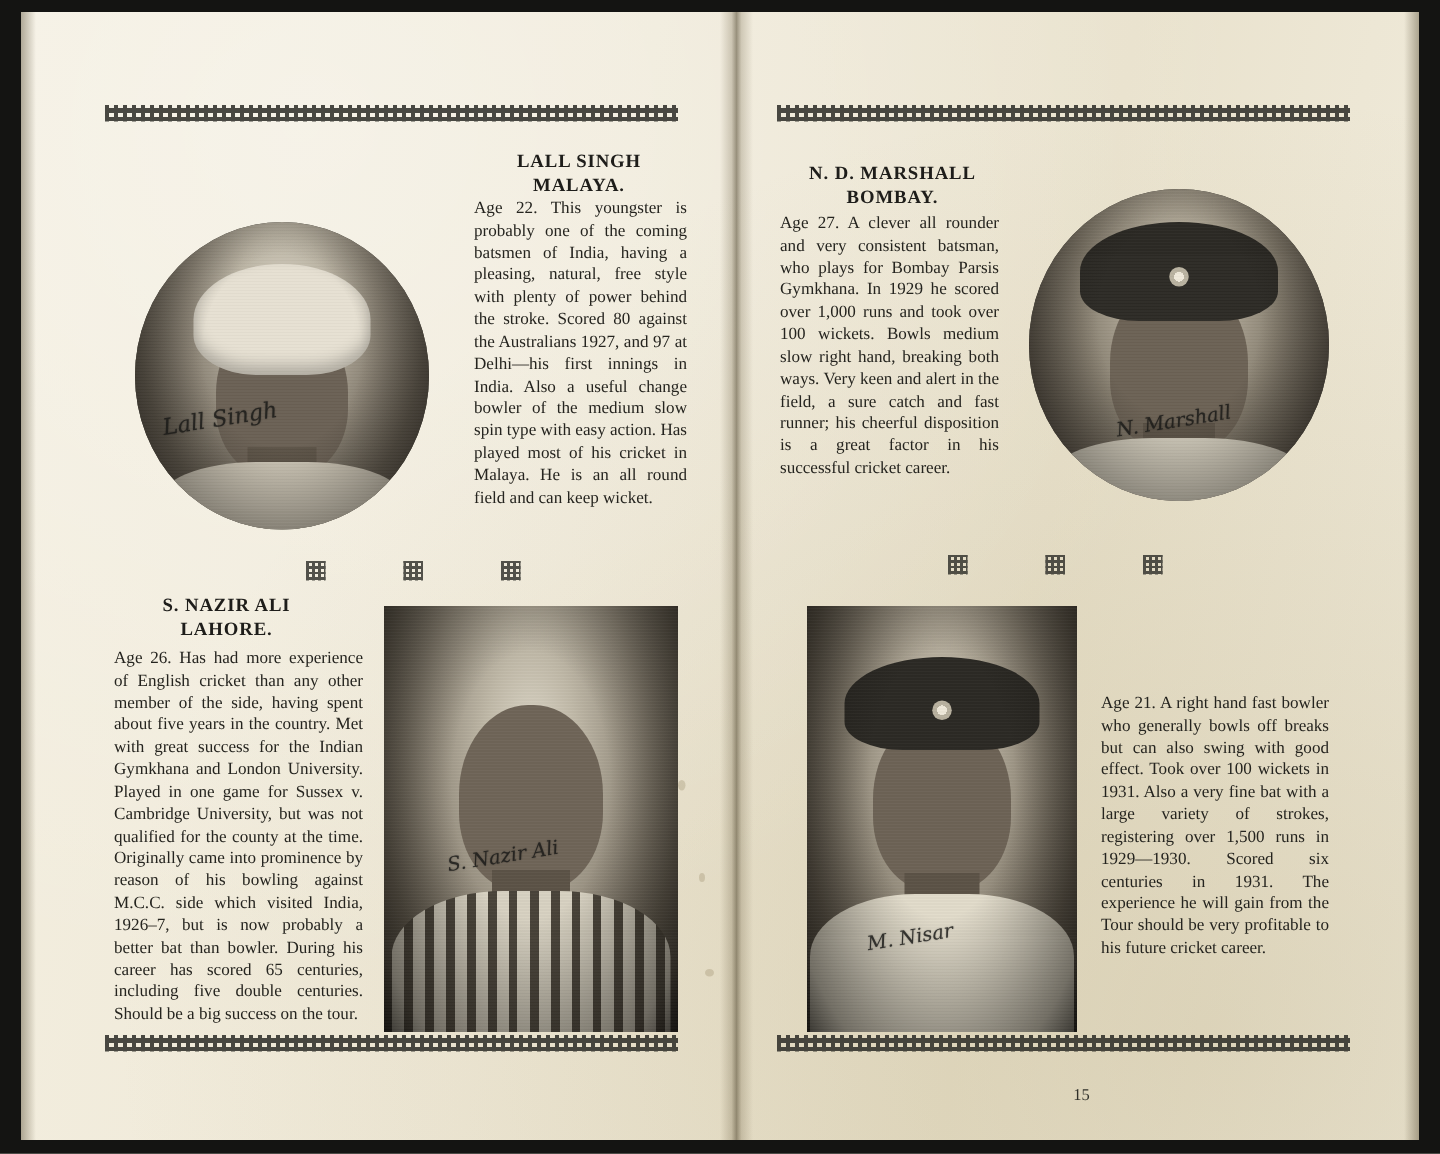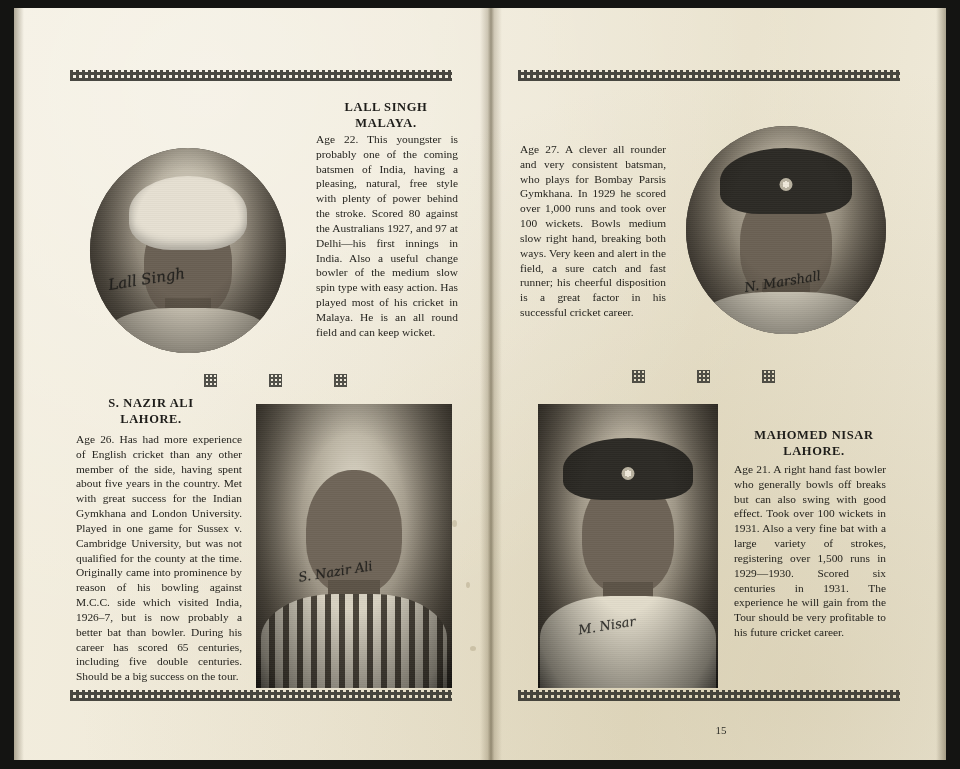--- a/index.html
+++ b/index.html
@@ -198,20 +198,26 @@
       <div class="sig" style="left:42px;top:160px;font-size:13px;">S. Nazir Ali</div>
     </div>
 
   </div>
 
   <div class="page page-right">
 
     <div class="rule top"></div>
     <div class="rule bot"></div>
 
+    <div style="position:absolute;left:24px;top:100px;width:150px;">
+      <div class="ptitle">
+        <span>N. D. MARSHALL</span>
+        <span class="l2">BOMBAY.</span>
+      </div>
+    </div>
     <div class="col" style="position:absolute;left:24px;top:134px;width:146px;">Age 27. A clever all rounder and very consistent batsman, who plays for Bombay Parsis Gymkhana. In 1929 he scored over 1,000 runs and took over 100 wickets. Bowls medium slow right hand, breaking both ways. Very keen and alert in the field, a sure catch and fast runner; his cheerful disposition is a great factor in his successful cricket career.</div>
 
     <div class="photo round" style="left:190px;top:118px;width:200px;height:208px;">
       <div class="inner" style="background:radial-gradient(ellipse at 50% 34%, #d3ccbc 0%, #b2aa99 22%, #857d6e 48%, #544d43 76%, #332e28 100%);"></div>
       <div class="head" style="width:92px;height:116px;top:60px;background:#6b6154;"></div>
       <div class="cap" style="width:132px;height:66px;top:22px;"></div>
       <div class="neck" style="width:48px;height:30px;top:156px;"></div>
       <div class="shirt" style="width:172px;height:66px;top:166px;background:#d6d0c0;"></div>
       <div class="vignette"></div>
       <div class="grain"></div>
@@ -228,26 +234,20 @@
       <div class="inner" style="background:radial-gradient(ellipse at 50% 34%, #d8d1c1 0%, #bab2a1 22%, #8b8374 48%, #585146 74%, #332f29 100%);"></div>
       <div class="head" style="width:92px;height:118px;top:72px;background:#6d6356;"></div>
       <div class="cap" style="width:130px;height:62px;top:34px;"></div>
       <div class="neck" style="width:50px;height:32px;top:178px;"></div>
       <div class="shirt" style="width:176px;height:104px;top:192px;background:#e2dccb;"></div>
       <div class="vignette"></div>
       <div class="grain"></div>
       <div class="sig" style="left:40px;top:214px;font-size:13px;">M. Nisar</div>
     </div>
 
-    <div style="position:absolute;left:238px;top:420px;width:160px;">
-      <div class="ptitle">
-        <span>MAHOMED NISAR</span>
-        <span class="l2">LAHORE.</span>
-      </div>
-    </div>
     <div class="col" style="position:absolute;left:238px;top:454px;width:152px;">Age 21. A right hand fast bowler who generally bowls off breaks but can also swing with good effect. Took over 100 wickets in 1931. Also a very fine bat with a large variety of strokes, registering over 1,500 runs in 1929—1930. Scored six centuries in 1931. The experience he will gain from the Tour should be very profitable to his future cricket career.</div>
 
     <div class="folio pg-num-right">15</div>
   </div>
 
   <div class="gutter"></div>
 
   <div class="spot" style="left:452px;top:520px;width:5px;height:7px;"></div>
   <div class="spot" style="left:466px;top:582px;width:4px;height:6px;"></div>
   <div class="spot" style="left:470px;top:646px;width:6px;height:5px;"></div>

